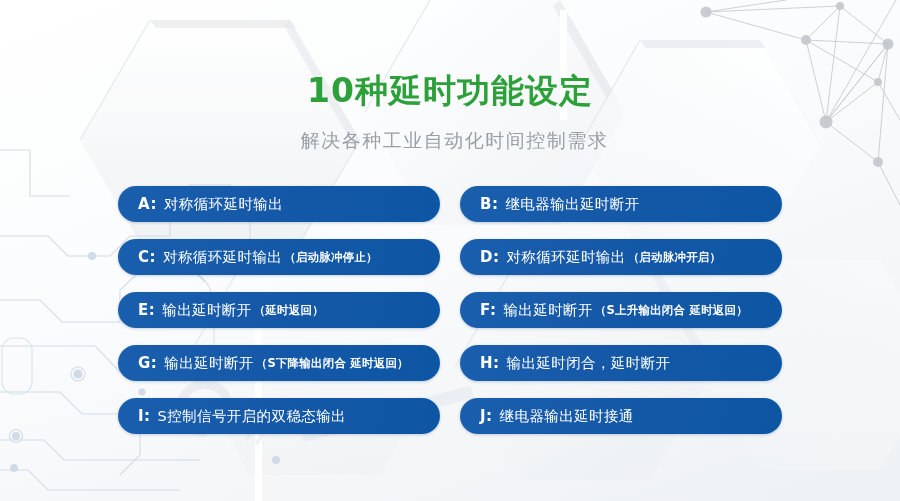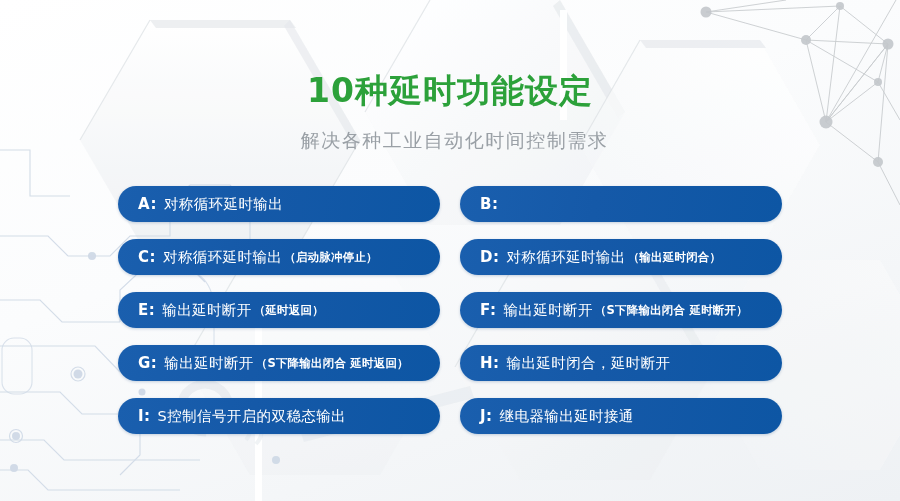--- a/index.html
+++ b/index.html
@@ -249,45 +249,46 @@
   <div class="grid">
 
     <div class="pill">
       <span class="key">A:</span>
       <span class="label">对称循环延时输出</span>
 
     </div>
 
     <div class="pill">
       <span class="key">B:</span>
+      <span class="label">继电器输出延时断开</span>
 
     </div>
 
     <div class="pill">
       <span class="key">C:</span>
       <span class="label">对称循环延时输出</span>
       <span class="note">（启动脉冲停止）</span>
     </div>
 
     <div class="pill">
       <span class="key">D:</span>
       <span class="label">对称循环延时输出</span>
-      <span class="note">（输出延时闭合）</span>
+      <span class="note">（启动脉冲开启）</span>
     </div>
 
     <div class="pill">
       <span class="key">E:</span>
       <span class="label">输出延时断开</span>
       <span class="note">（延时返回）</span>
     </div>
 
     <div class="pill">
       <span class="key">F:</span>
       <span class="label">输出延时断开</span>
-      <span class="note">（S下降输出闭合 延时断开）</span>
+      <span class="note">（S上升输出闭合 延时返回）</span>
     </div>
 
     <div class="pill">
       <span class="key">G:</span>
       <span class="label">输出延时断开</span>
       <span class="note">（S下降输出闭合 延时返回）</span>
     </div>
 
     <div class="pill">
       <span class="key">H:</span>

